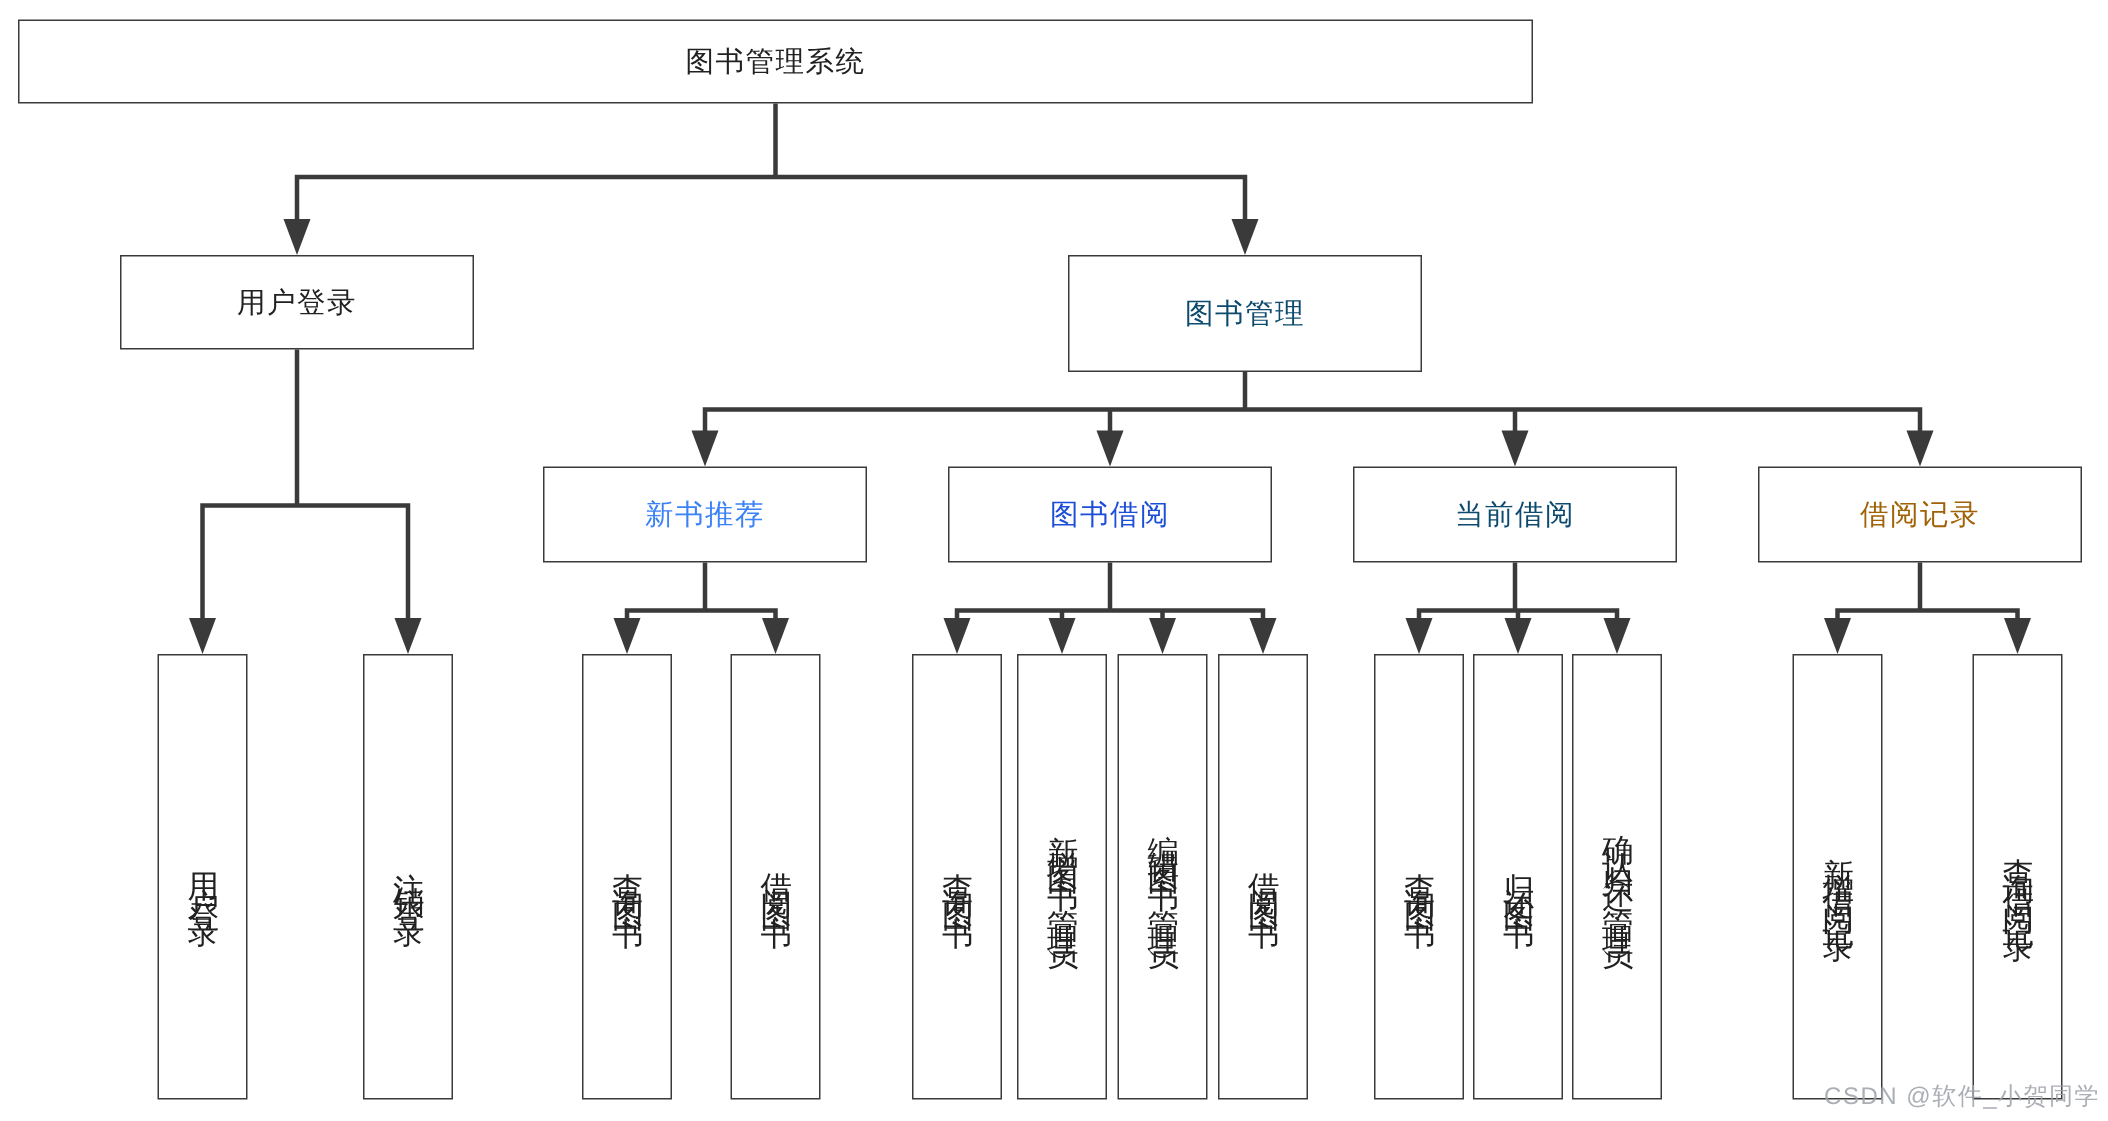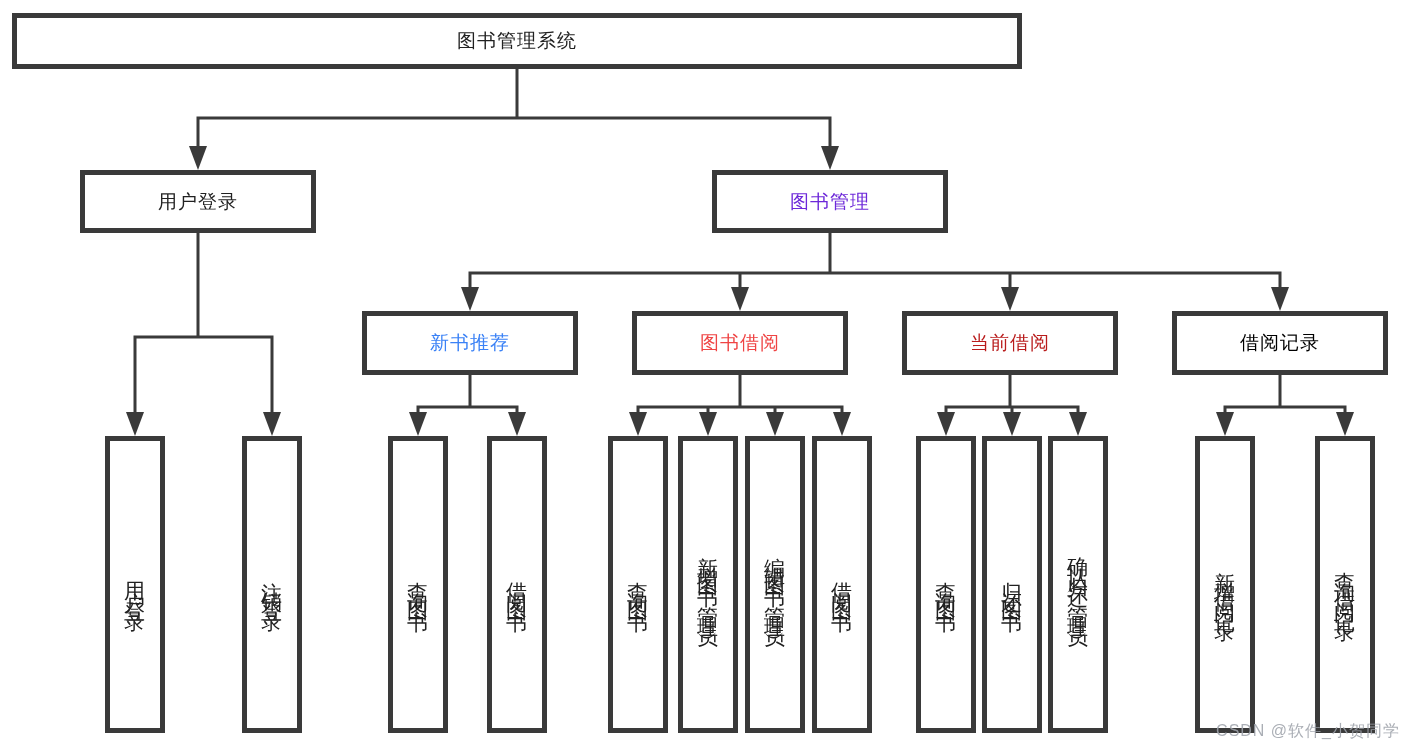--- a/index.html
+++ b/index.html
@@ -13,21 +13,21 @@
   }
   #connectors {
     position: absolute;
     left: 0; top: 0;
     pointer-events: none;
   }
   .node {
     position: absolute;
     box-sizing: border-box;
     background: #ffffff;
-    border: 5px solid #f97316;
+    border: 1px solid #f97316;
     color: #212121;
     display: flex;
     align-items: center;
     justify-content: center;
     font-size: 19px;
     letter-spacing: 1px;
     white-space: nowrap;
     z-index: 2;
   }
   .node.vertical {
@@ -91,25 +91,25 @@
       </g>
       <g>
         <path d="M1280 374 V407 M1223.5 407 H1346.5 M1225 407 V416 M1345 407 V416" fill="none" stroke="#3a3a3a" stroke-width="3"></path>
         <polygon points="1216,412 1234,412 1225,436" fill="#3a3a3a"></polygon>
         <polygon points="1336,412 1354,412 1345,436" fill="#3a3a3a"></polygon>
       </g>
     </svg>
   <div id="nodes">
       <div class="node" style="left: 12px; top: 13px; width: 1010px; height: 56px; border-color: rgb(58, 58, 58); color: rgb(33, 33, 33);">图书管理系统</div>
       <div class="node" style="left: 80px; top: 170px; width: 236px; height: 63px; border-color: rgb(58, 58, 58); color: rgb(33, 33, 33);">用户登录</div>
-      <div class="node" style="left: 712px; top: 170px; width: 236px; height: 63px; border-color: rgb(58, 58, 58); color: #6d28d9;">图书管理</div>
+      <div class="node" style="left: 712px; top: 170px; width: 236px; height: 78px; border-color: rgb(58, 58, 58); color: #0c4a6e;">图书管理</div>
       <div class="node" style="left: 362px; top: 311px; width: 216px; height: 64px; border-color: rgb(58, 58, 58); color: #3b82f6;">新书推荐</div>
-      <div class="node" style="left: 632px; top: 311px; width: 216px; height: 64px; border-color: rgb(58, 58, 58); color: #ef4444;">图书借阅</div>
-      <div class="node" style="left: 902px; top: 311px; width: 216px; height: 64px; border-color: rgb(58, 58, 58); color: #b91c1c;">当前借阅</div>
-      <div class="node" style="left: 1172px; top: 311px; width: 216px; height: 64px; border-color: rgb(58, 58, 58); color: #000000;">借阅记录</div>
+      <div class="node" style="left: 632px; top: 311px; width: 216px; height: 64px; border-color: rgb(58, 58, 58); color: #1d4ed8;">图书借阅</div>
+      <div class="node" style="left: 902px; top: 311px; width: 216px; height: 64px; border-color: rgb(58, 58, 58); color: #0c4a6e;">当前借阅</div>
+      <div class="node" style="left: 1172px; top: 311px; width: 216px; height: 64px; border-color: rgb(58, 58, 58); color: #a16207;">借阅记录</div>
       <div class="node vertical" style="left: 105px; top: 436px; width: 60px; height: 297px; border-color: rgb(58, 58, 58); color: rgb(33, 33, 33);">用户登录</div>
       <div class="node vertical" style="left: 242px; top: 436px; width: 60px; height: 297px; border-color: rgb(58, 58, 58); color: rgb(33, 33, 33);">注销登录</div>
       <div class="node vertical" style="left: 388px; top: 436px; width: 60px; height: 297px; border-color: rgb(58, 58, 58); color: rgb(33, 33, 33);">查询图书</div>
       <div class="node vertical" style="left: 487px; top: 436px; width: 60px; height: 297px; border-color: rgb(58, 58, 58); color: rgb(33, 33, 33);">借阅图书</div>
       <div class="node vertical" style="left: 608px; top: 436px; width: 60px; height: 297px; border-color: rgb(58, 58, 58); color: rgb(33, 33, 33);">查询图书</div>
       <div class="node vertical" style="left: 678px; top: 436px; width: 60px; height: 297px; border-color: rgb(58, 58, 58); color: rgb(33, 33, 33);">新增图书（管理员）</div>
       <div class="node vertical" style="left: 745px; top: 436px; width: 60px; height: 297px; border-color: rgb(58, 58, 58); color: rgb(33, 33, 33);">编辑图书（管理员）</div>
       <div class="node vertical" style="left: 812px; top: 436px; width: 60px; height: 297px; border-color: rgb(58, 58, 58); color: rgb(33, 33, 33);">借阅图书</div>
       <div class="node vertical" style="left: 916px; top: 436px; width: 60px; height: 297px; border-color: rgb(58, 58, 58); color: rgb(33, 33, 33);">查询图书</div>
       <div class="node vertical" style="left: 982px; top: 436px; width: 60px; height: 297px; border-color: rgb(58, 58, 58); color: rgb(33, 33, 33);">归还图书</div>

